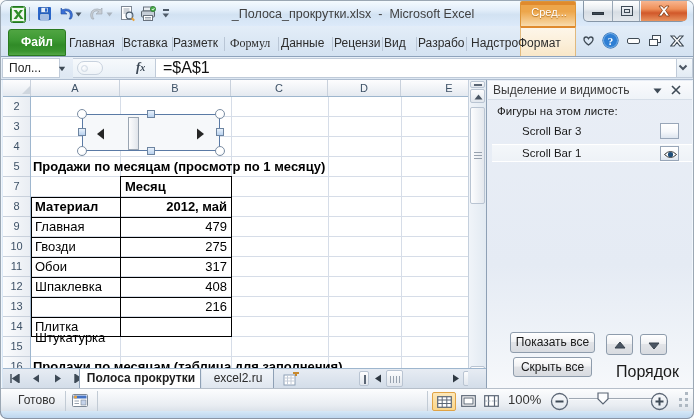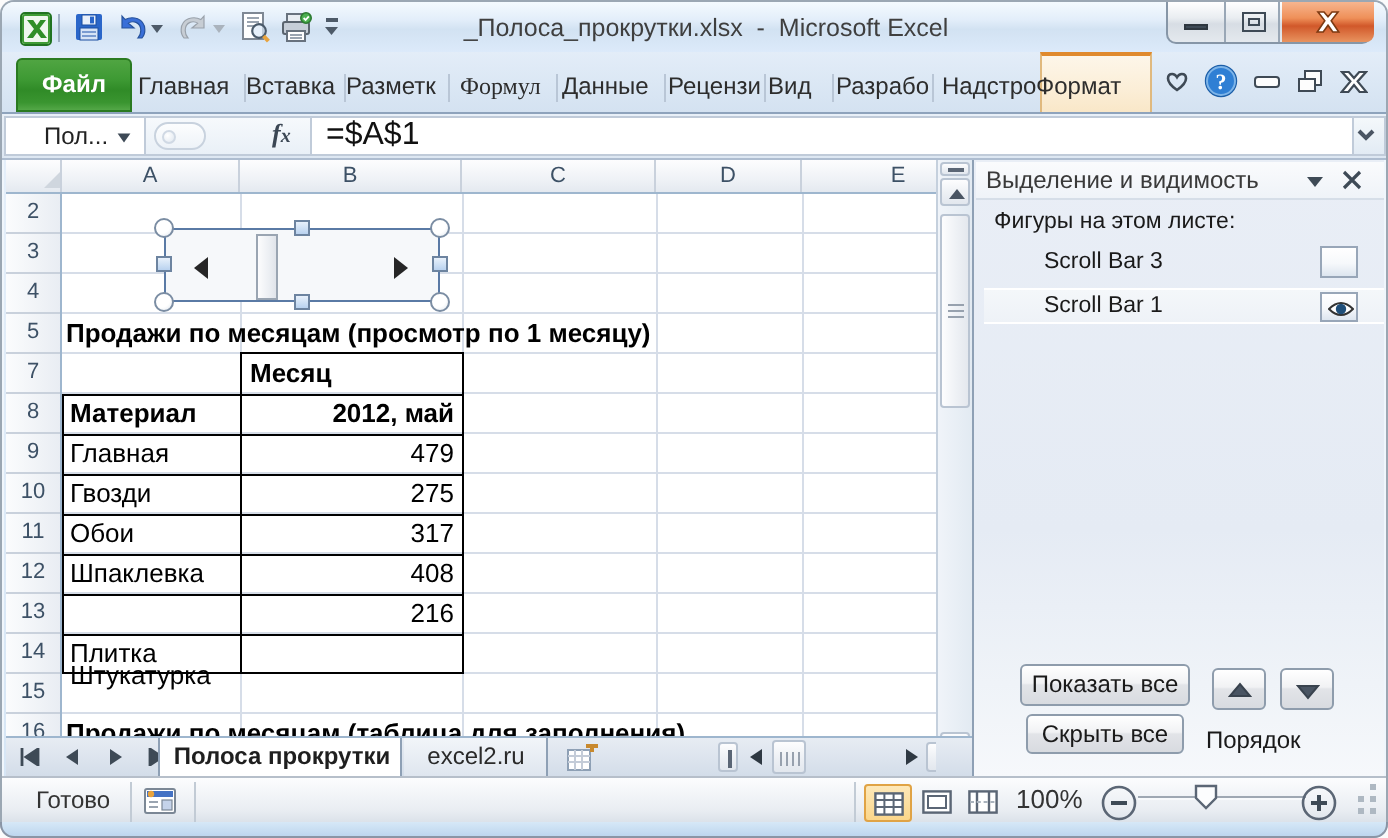--- a/index.html
+++ b/index.html
@@ -18,21 +18,21 @@
      background:linear-gradient(#e3edf8,#d4e2f1);}
   .rtab{position:absolute;top:7px;height:23px;line-height:21px;font-size:12px;color:#2d2d2d;white-space:nowrap;}
   .tabsep{position:absolute;top:11px;height:14px;width:1px;background:#b9c6d6;}
   #filetab{position:absolute;left:7px;top:3px;width:58px;height:27px;border-radius:3px 3px 0 0;
      background:linear-gradient(#50a542 0%,#3d9933 40%,#308b27 60%,#3a9530 85%,#53a747 100%);border:1px solid #2a7a20;
      color:#fff;font-weight:bold;font-size:12px;text-align:center;line-height:25px;}
   #ctxtab{position:absolute;left:519px;top:0px;width:56px;height:30px;
      background:linear-gradient(#fdf6e9,#fbeed7 60%,#f9e7c8);border:1px solid #e0b97e;border-bottom:none;border-top:2px solid #e08a2d;}
   
   #fbar{position:absolute;left:1px;top:56px;width:692px;height:24px;background:linear-gradient(#e9f0f8,#dde7f2);border-top:1px solid #8ea3bc;border-bottom:1px solid #aebdd0;}
-  #namebox{position:absolute;left:1px;top:1px;width:71px;height:20px;background:#fff;border:1px solid #c0cbd9;font-size:12px;color:#222;line-height:18px;padding-left:19px;}
+  #namebox{position:absolute;left:1px;top:1px;width:58px;height:20px;background:#fff;border:1px solid #c0cbd9;font-size:12px;color:#222;line-height:18px;padding-left:6px;}
   #fxarea{position:absolute;left:72px;top:1px;width:83px;height:20px;background:linear-gradient(#f6f9fc,#e9f0f7);border:1px solid #c0cbd9;border-left:none;}
   #ftext{position:absolute;left:155px;top:1px;width:521px;height:20px;background:#fff;border:1px solid #c0cbd9;border-left:none;font-size:16px;color:#111;line-height:18px;padding-left:7px;}
   #fexp{position:absolute;left:676px;top:1px;width:16px;height:20px;background:linear-gradient(#f4f8fb,#e2ebf4);border:1px solid #c0cbd9;border-left:none;}
   
   #sheet{position:absolute;left:3px;top:80px;width:465px;height:288px;background:#fff;}
   #colhdr{position:absolute;left:3px;top:80px;width:465px;height:17px;background:linear-gradient(#fdfdfe,#eff2f6 60%,#e4e9f0);border-bottom:1px solid #9eb6ce;}
   .chd{position:absolute;top:0;height:16px;border-right:1px solid #c9d1dc;color:#3d5166;font-size:11px;text-align:center;line-height:17px;}
   #rowhdr{position:absolute;left:3px;top:97px;width:28px;height:271px;background:linear-gradient(90deg,#fbfcfd,#e9edf3);border-right:1px solid #9eb6ce;}
   .rhd{position:absolute;left:0;width:27px;height:20px;border-bottom:1px solid #c9d1dc;color:#3d5166;font-size:11px;text-align:center;line-height:19px;}
   .vline{position:absolute;top:97px;width:1px;height:271px;background:#d6dde8;}
@@ -109,20 +109,24 @@
     <path d="M11.8 3 L12.8 4 L14.4 2.2" stroke="#fff" stroke-width="0.9" fill="none"></path>
   </svg>
   <div class="abs" style="left:161px;top:8px;width:9px;height:11px;">
     <div class="abs" style="left:1px;top:0;width:6px;height:1.5px;background:#4d5a68;"></div>
     <svg class="abs" style="left:0;top:4px;" width="8" height="5" viewBox="0 0 8 5">
           <path d="M0.5 0.5 L7 0.5 L3.75 4.5 Z" fill="#4d5a68"></path>
         </svg>
   </div>
   <div id="titletext">_Полоса_прокрутки.xlsx&nbsp; -&nbsp; Microsoft Excel</div>
 
+  <div class="abs" style="left:519px;top:0px;width:56px;height:25px;background:linear-gradient(#eda64b,#eda64b 40%,#f5cd92 85%,#f8dcae);border:1px solid #dd9538;border-bottom:none;border-radius:2px 2px 0 0;">
+    <div class="abs" style="left:0;top:0;width:100%;height:3px;background:#e08a2d;"></div>
+    <div class="abs" style="left:0;top:4px;width:56px;text-align:center;font-size:11px;color:#fff;text-shadow:0 1px 1px #b06f1d;">Сред...</div>
+  </div>
 
   <div class="abs" style="left:582px;top:0px;width:103px;height:21px;border:1px solid #8696a7;border-top:none;border-radius:0 0 5px 5px;background:linear-gradient(#ffffff,#e9edf1 40%,#d7dde4 55%,#e4e9ee);">
     <div class="abs" style="left:0;top:0;width:29px;height:20px;border-right:1px solid #99a7b6;">
       <div class="abs" style="left:8px;top:11px;width:12px;height:3px;background:#3e4a56;border:1px solid #2e3740;"></div>
     </div>
     <div class="abs" style="left:30px;top:0;width:26px;height:20px;border-right:1px solid #99a7b6;">
       <div class="abs" style="left:7px;top:5px;width:12px;height:10px;border:1.5px solid #3e4a56;background:transparent;"></div>
       <div class="abs" style="left:10px;top:8px;width:6px;height:4px;border:1.5px solid #3e4a56;"></div>
     </div>
     <div class="abs" style="left:57px;top:0;width:46px;height:20px;background:linear-gradient(#f7b58f,#ef9059 40%,#d1582a 60%,#e8935f);border-radius:0 0 4px 0;">
@@ -327,21 +331,21 @@
   <div class="pbtn" style="left:119px;top:254px;width:27px;height:21px;">
     <svg class="abs" style="left:7px;top:6px;" width="12" height="8" viewBox="0 0 12 8">
           <path d="M1 7 L11 7 L6 1 Z" fill="#4a5563" stroke="#39434e"></path>
         </svg>
   </div>
   <div class="pbtn" style="left:153px;top:254px;width:27px;height:21px;">
     <svg class="abs" style="left:7px;top:7px;" width="12" height="8" viewBox="0 0 12 8">
           <path d="M1 1 L11 1 L6 7 Z" fill="#4a5563" stroke="#39434e"></path>
         </svg>
   </div>
-  <div class="abs" style="left:116px;top:283px;font-size:12px;color:#1a1a1a;">Порядок</div>
+  <div class="abs" style="left:129px;top:283px;font-size:16px;color:#1a1a1a;">Порядок</div>
 </div>
 
 <div id="tabbar">
   <svg class="abs" style="left:6px;top:5px;" width="11" height="9" viewBox="0 0 11 9">
         <path d="M2 0 L2 9 M10 0.5 L10 8.5 L4 4.5 Z" fill="#3e4a56" stroke="#3e4a56" stroke-width="1.4"></path>
       </svg>
   <svg class="abs" style="left:29px;top:5px;" width="8" height="9" viewBox="0 0 8 9">
         <path d="M7 0.5 L7 8.5 L1 4.5 Z" fill="#3e4a56"></path>
       </svg>
   <svg class="abs" style="left:51px;top:5px;" width="8" height="9" viewBox="0 0 8 9">

